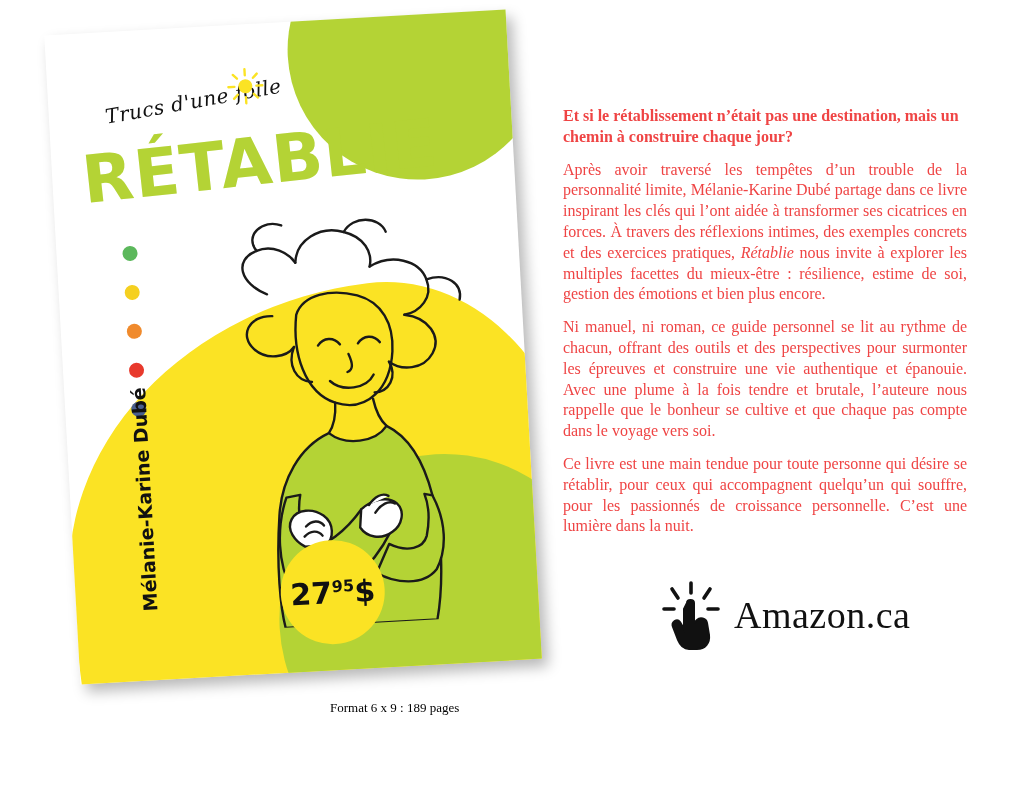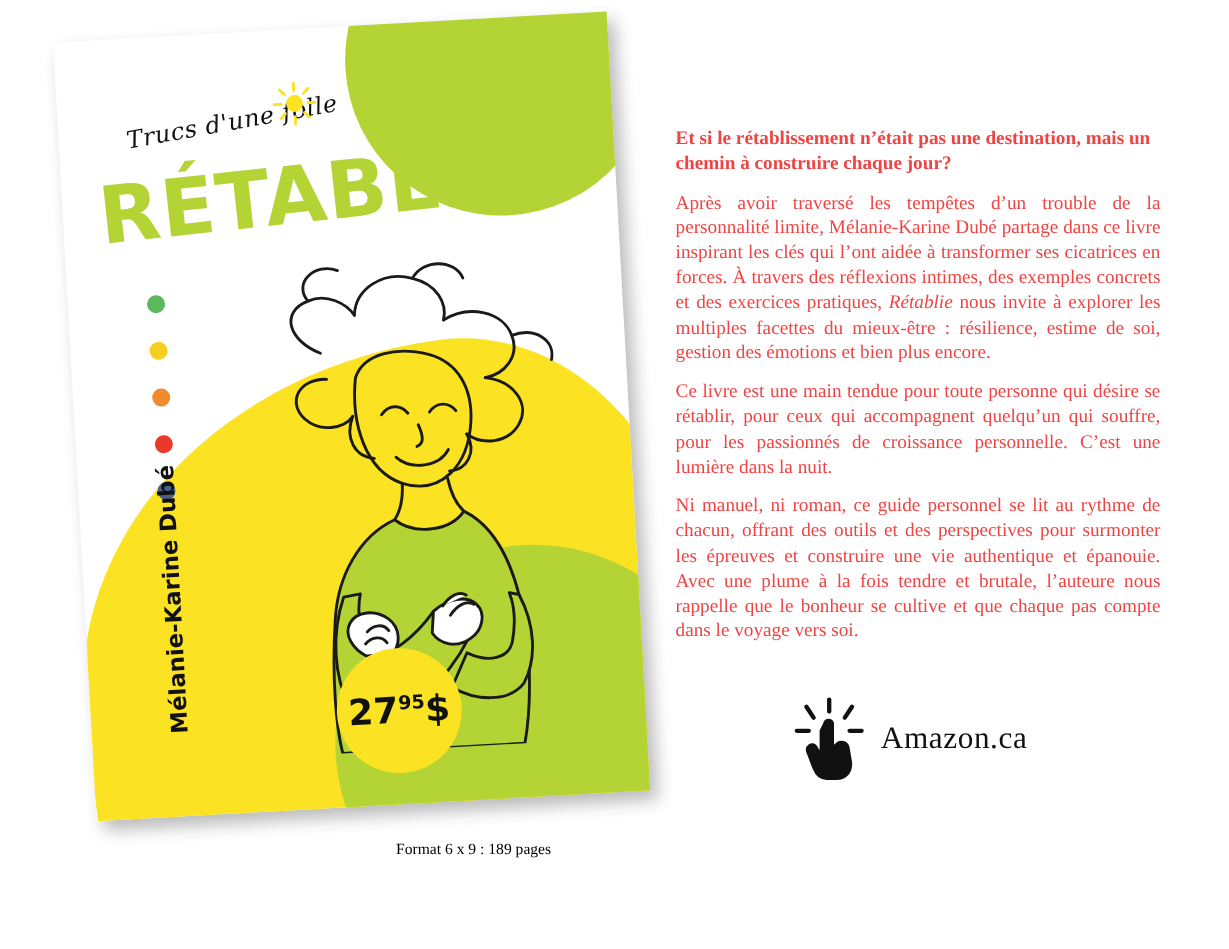--- a/index.html
+++ b/index.html
@@ -217,21 +217,21 @@
     display: flex;
     align-items: center;
   }
   #click-icon {
     width: 62px;
     height: 72px;
     flex: 0 0 auto;
   }
   #amazon-label {
     font-family: "Liberation Serif", serif;
-    font-size: 26px;
+    font-size: 38px;
     color: #111;
     margin-left: 12px;
     letter-spacing: 0.5px;
   }
 </style>
 </head>
 <body>
 
 <div id="book-cover-wrap">
   <div id="book-cover">
@@ -322,22 +322,22 @@
 
     </div>
   </div>
 </div>
 
 <div id="format-caption">Format 6 x 9 : 189 pages</div>
 
 <div id="blurb">
   <p class="lede">Et si le rétablissement n’était pas une destination, mais un chemin à construire chaque jour?</p>
   <p><span>Après avoir traversé les tempêtes d’un trouble de la personnalité limite, Mélanie-Karine Dubé partage dans ce livre inspirant les clés qui l’ont aidée à transformer ses cicatrices en forces. À travers des réflexions intimes, des exemples concrets et des exercices pratiques, </span><em>Rétablie</em><span> nous invite à explorer les multiples facettes du mieux-être : résilience, estime de soi, gestion des émotions et bien plus encore.</span></p>
+  <p>Ni manuel, ni roman, ce guide personnel se lit au rythme de chacun, offrant des outils et des perspectives pour surmonter les épreuves et construire une vie authentique et épanouie. Avec une plume à la fois tendre et brutale, l’auteure nous rappelle que le bonheur se cultive et que chaque pas compte dans le voyage vers soi.</p>
   <p>Ce livre est une main tendue pour toute personne qui désire se rétablir, pour ceux qui accompagnent quelqu’un qui souffre, pour les passionnés de croissance personnelle. C’est une lumière dans la nuit.</p>
-  <p>Ni manuel, ni roman, ce guide personnel se lit au rythme de chacun, offrant des outils et des perspectives pour surmonter les épreuves et construire une vie authentique et épanouie. Avec une plume à la fois tendre et brutale, l’auteure nous rappelle que le bonheur se cultive et que chaque pas compte dans le voyage vers soi.</p>
 </div>
 
 <div id="amazon-block">
   <svg id="click-icon" viewBox="0 0 62 72">
     <g stroke="#111" stroke-width="3.6" stroke-linecap="round" fill="none">
       <line x1="31" y1="4" x2="31" y2="14"></line>
       <line x1="12" y1="10" x2="18" y2="19"></line>
       <line x1="50" y1="10" x2="44" y2="19"></line>
       <line x1="4" y1="30" x2="14" y2="30"></line>
       <line x1="58" y1="30" x2="48" y2="30"></line>

